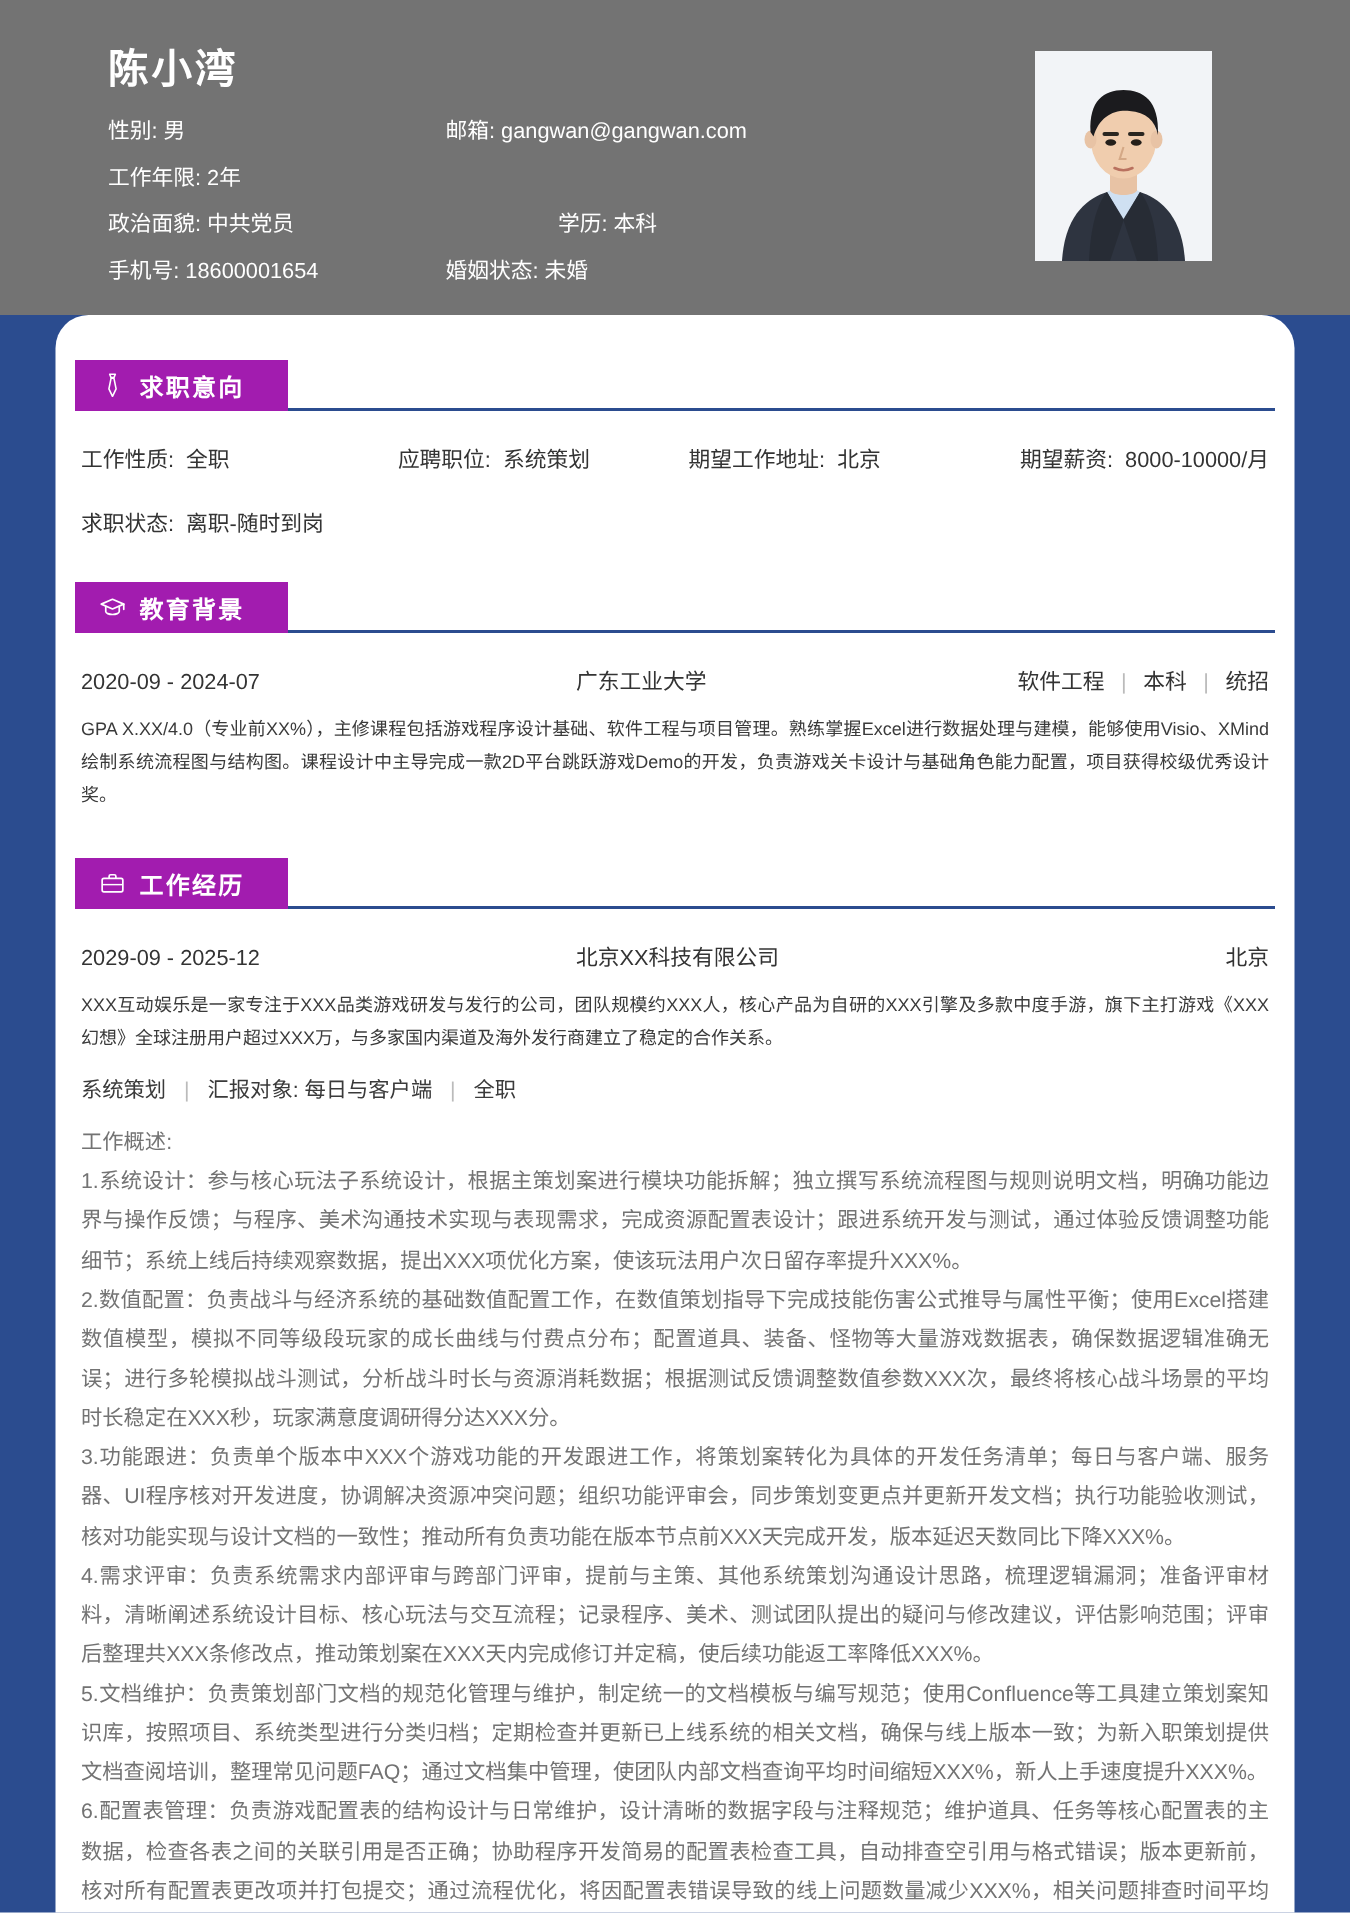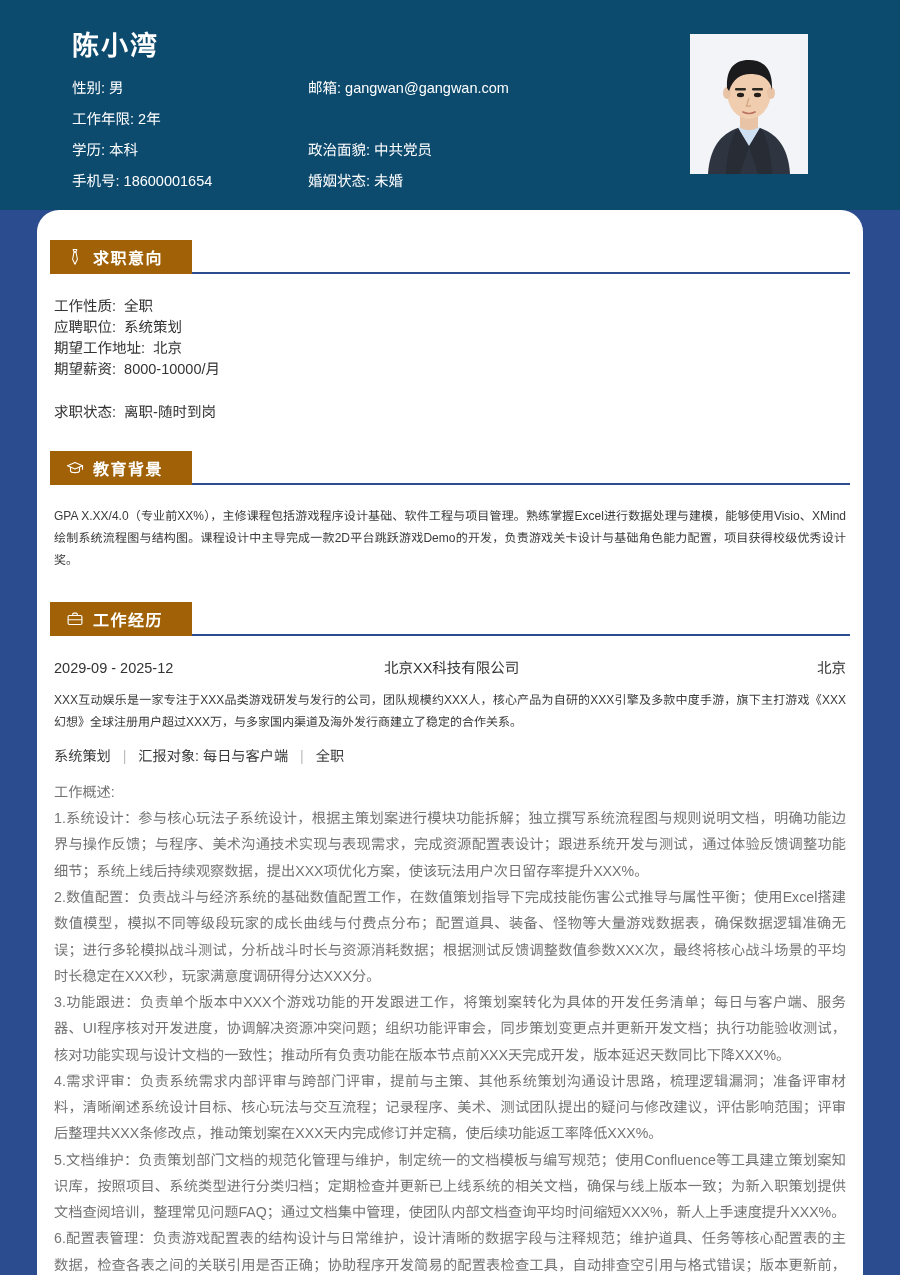--- a/index.html
+++ b/index.html
@@ -13,21 +13,21 @@
     font-family: "Liberation Sans", "DejaVu Sans", sans-serif;
     color: #333333;
     overflow: hidden;
     position: relative;
   }
 
   
   .banner {
     position: relative;
     height: 210px;
-    background: #0c4a6e;
+    background: #737373;
     box-sizing: border-box;
   }
   .banner-inner {
     position: absolute;
     left: 72px;
     top: 30px;
     right: 0;
   }
   .name {
     color: #ffffff;
@@ -37,21 +37,20 @@
     margin: 0 0 16px 0;
     line-height: 1.2;
   }
   .info-grid {
     display: block;
     width: 560px;
   }
   .info-row {
     display: flex;
     margin-bottom: 9px;
-    gap: 11px;
   }
   .info-cell {
     color: #ffffff;
     font-size: 14.5px;
     line-height: 1.5;
     white-space: nowrap;
   }
   .info-cell.col1 { width: 225px; }
   .info-cell.col2 { width: 300px; }
   .info-label { }
@@ -88,21 +87,21 @@
   .sec-head {
     position: relative;
     height: 34px;
     margin-bottom: 4px;
   }
   .sec-bar {
     position: absolute;
     left: 0;
     top: 0;
     height: 34px;
-    background: #a16207;
+    background: #a21caf;
     display: flex;
     align-items: center;
     padding: 0 22px 0 16px;
     box-sizing: border-box;
     min-width: 142px;
   }
   .sec-icon {
     width: 18px;
     height: 18px;
     margin-right: 9px;
@@ -126,21 +125,20 @@
   }
 
   .sec-body {
     padding: 16px 4px 14px 4px;
   }
 
   
   .ji-row {
     display: flex;
     margin-bottom: 22px;
-    flex-direction: column;
   }
   .ji-row:last-child { margin-bottom: 12px; }
   .ji-item {
     font-size: 14.5px;
     color: #333333;
     white-space: nowrap;
   }
   .ji-item .k { color: #333333; }
   .ji-item .v { color: #333333; margin-left: 4px; }
   .ji-c1 { width: 218px; }
@@ -206,27 +204,27 @@
           <span class="info-value">gangwan@gangwan.com</span>
         </div>
       </div>
       <div class="info-row">
         <div class="info-cell col2">
           <span class="info-label">工作年限:</span>
           <span class="info-value">2年</span>
         </div>
       </div>
       <div class="info-row">
+        <div class="info-cell col2">
+          <span class="info-label">政治面貌:</span>
+          <span class="info-value">中共党员</span>
+        </div>
         <div class="info-cell col1">
           <span class="info-label">学历:</span>
           <span class="info-value">本科</span>
-        </div>
-        <div class="info-cell col2">
-          <span class="info-label">政治面貌:</span>
-          <span class="info-value">中共党员</span>
         </div>
       </div>
       <div class="info-row">
         <div class="info-cell col1">
           <span class="info-label">手机号:</span>
           <span class="info-value">18600001654</span>
         </div>
         <div class="info-cell col2">
           <span class="info-label">婚姻状态:</span>
           <span class="info-value">未婚</span>
@@ -315,20 +313,31 @@
       <div class="sec-bar">
         <svg class="sec-icon" viewBox="0 0 24 24">
           <path d="M2 9l10-4.3L22 9l-10 4.3z" fill="none" stroke="#fff" stroke-width="1.5" stroke-linejoin="round"></path>
           <path d="M6 11v4.6c0 1.4 2.7 2.6 6 2.6s6-1.2 6-2.6V11" fill="none" stroke="#fff" stroke-width="1.5" stroke-linecap="round"></path>
           <path d="M22 9v4.6" fill="none" stroke="#fff" stroke-width="1.5" stroke-linecap="round"></path>
         </svg>
         <span class="sec-title">教育背景</span>
       </div>
     </div>
     <div class="sec-body">
+      <div class="entry-head">
+        <div class="eh-left">2020-09 - 2024-07</div>
+        <div class="eh-mid">广东工业大学</div>
+        <div class="eh-right">
+          <span>软件工程</span>
+          <span class="sep">|</span>
+          <span>本科</span>
+          <span class="sep">|</span>
+          <span>统招</span>
+        </div>
+      </div>
       <div class="entry-desc">GPA X.XX/4.0（专业前XX%），主修课程包括游戏程序设计基础、软件工程与项目管理。熟练掌握Excel进行数据处理与建模，能够使用Visio、XMind绘制系统流程图与结构图。课程设计中主导完成一款2D平台跳跃游戏Demo的开发，负责游戏关卡设计与基础角色能力配置，项目获得校级优秀设计奖。</div>
     </div>
   </div>
 
   <div class="section">
     <div class="sec-head">
       <div class="sec-rule"></div>
       <div class="sec-bar">
         <svg class="sec-icon" viewBox="0 0 24 24">
           <rect x="2.8" y="7.4" width="18.4" height="12" rx="1.6" fill="none" stroke="#fff" stroke-width="1.5"></rect>

